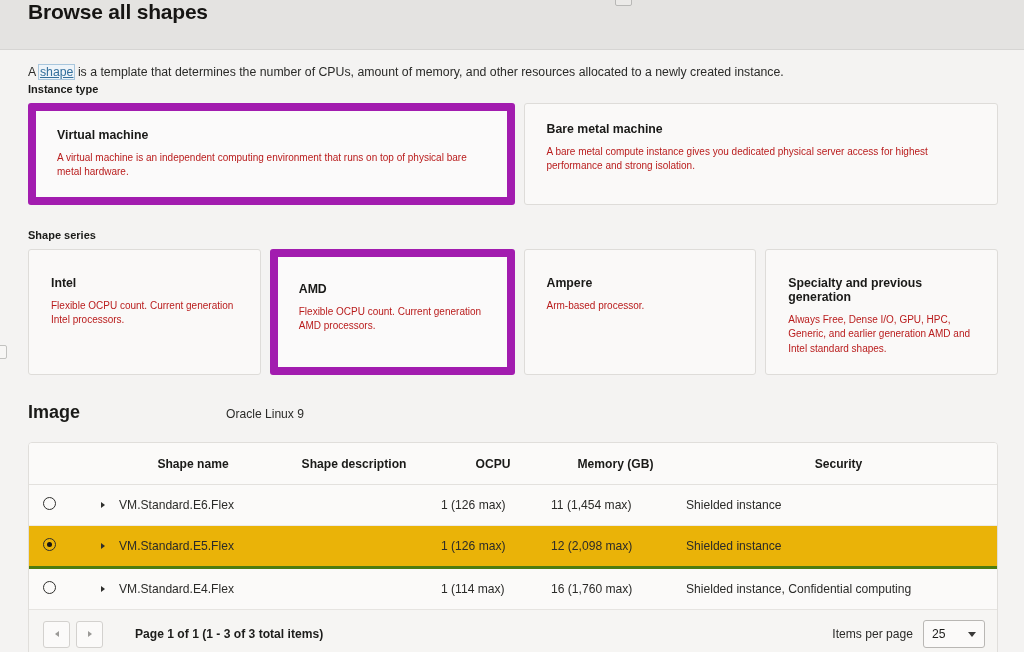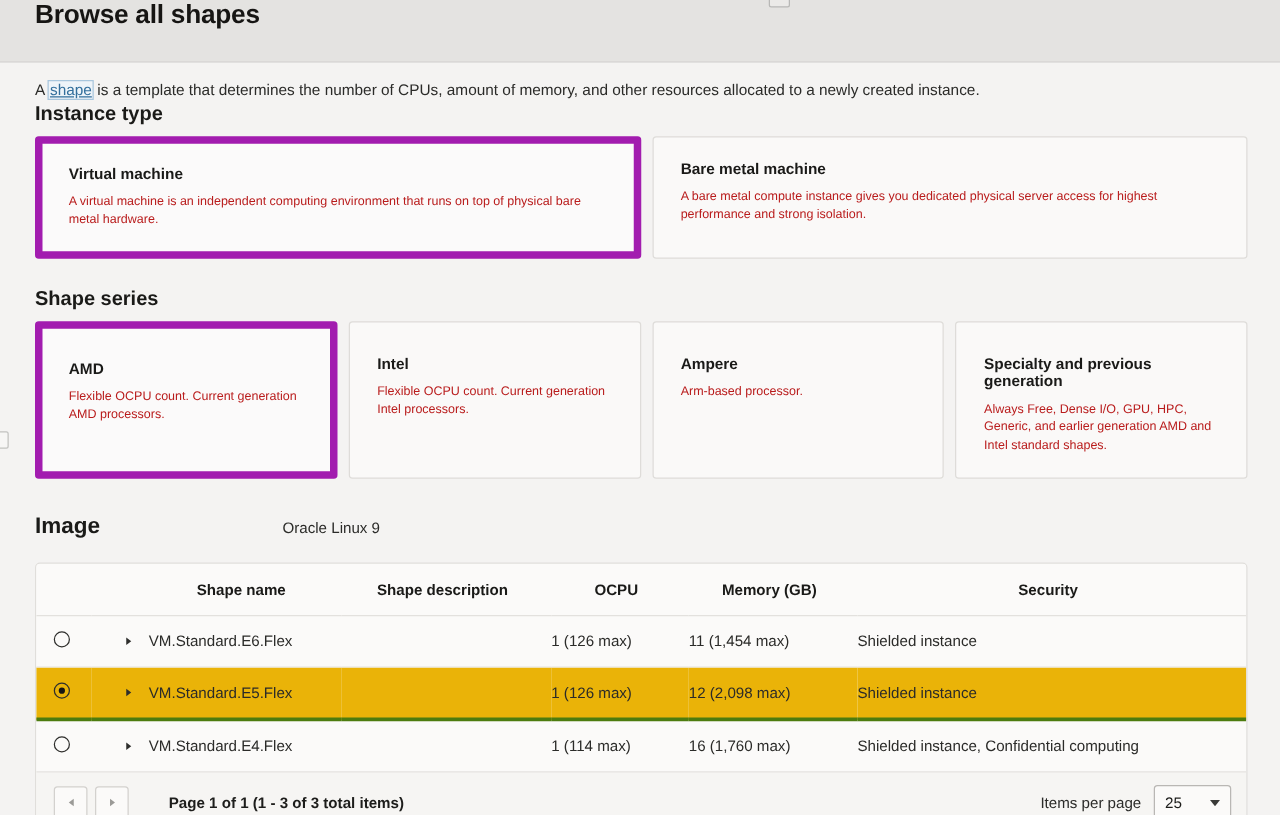--- a/index.html
+++ b/index.html
@@ -68,42 +68,42 @@
   }
   .intro a {
     color: #336f9c;
     text-decoration: underline;
     outline: 1px solid #a8c6dd;
     background: #eef4f9;
     padding: 0 1px;
   }
 
   .field-label {
-    font-size: 16px;
+    font-size: 11px;
     font-weight: bold;
     color: #1a1a18;
     margin-bottom: 8px;
   }
   .field-label.spaced { margin-top: 24px; }
 
   
   .card-row {
     display: flex;
     gap: 9px;
   }
   .card {
     background: #faf9f8;
     border: 1px solid #dedcd9;
     border-radius: 3px;
     padding: 18px 20px 18px 22px;
     flex: 1;
     min-width: 0;
   }
   .card.selected {
-    border: 6px solid #a21caf;
+    border: 8px solid #a21caf;
     background: #fbfafa;
     padding: 17px 19px 17px 21px;
   }
   .card-title {
     font-size: 12.3px;
     font-weight: bold;
     color: #1a1a18;
     margin-bottom: 9px;
   }
   .card-desc {
@@ -306,27 +306,27 @@
       <div class="card-desc">A virtual machine is an independent computing environment that runs on top of physical bare metal hardware.</div>
     </div>
     <div class="card">
       <div class="card-title">Bare metal machine</div>
       <div class="card-desc">A bare metal compute instance gives you dedicated physical server access for highest performance and strong isolation.</div>
     </div>
   </div>
 
   <div class="field-label spaced">Shape series</div>
   <div class="card-row series-row">
+    <div class="card">
+      <div class="card-title">Intel</div>
+      <div class="card-desc">Flexible OCPU count. Current generation Intel processors.</div>
+    </div>
     <div class="card selected">
       <div class="card-title">AMD</div>
       <div class="card-desc">Flexible OCPU count. Current generation AMD processors.</div>
-    </div>
-    <div class="card">
-      <div class="card-title">Intel</div>
-      <div class="card-desc">Flexible OCPU count. Current generation Intel processors.</div>
     </div>
     <div class="card">
       <div class="card-title">Ampere</div>
       <div class="card-desc">Arm-based processor.</div>
     </div>
     <div class="card">
       <div class="card-title">Specialty and previous generation</div>
       <div class="card-desc">Always Free, Dense I/O, GPU, HPC, Generic, and earlier generation AMD and Intel standard shapes.</div>
     </div>
   </div>

